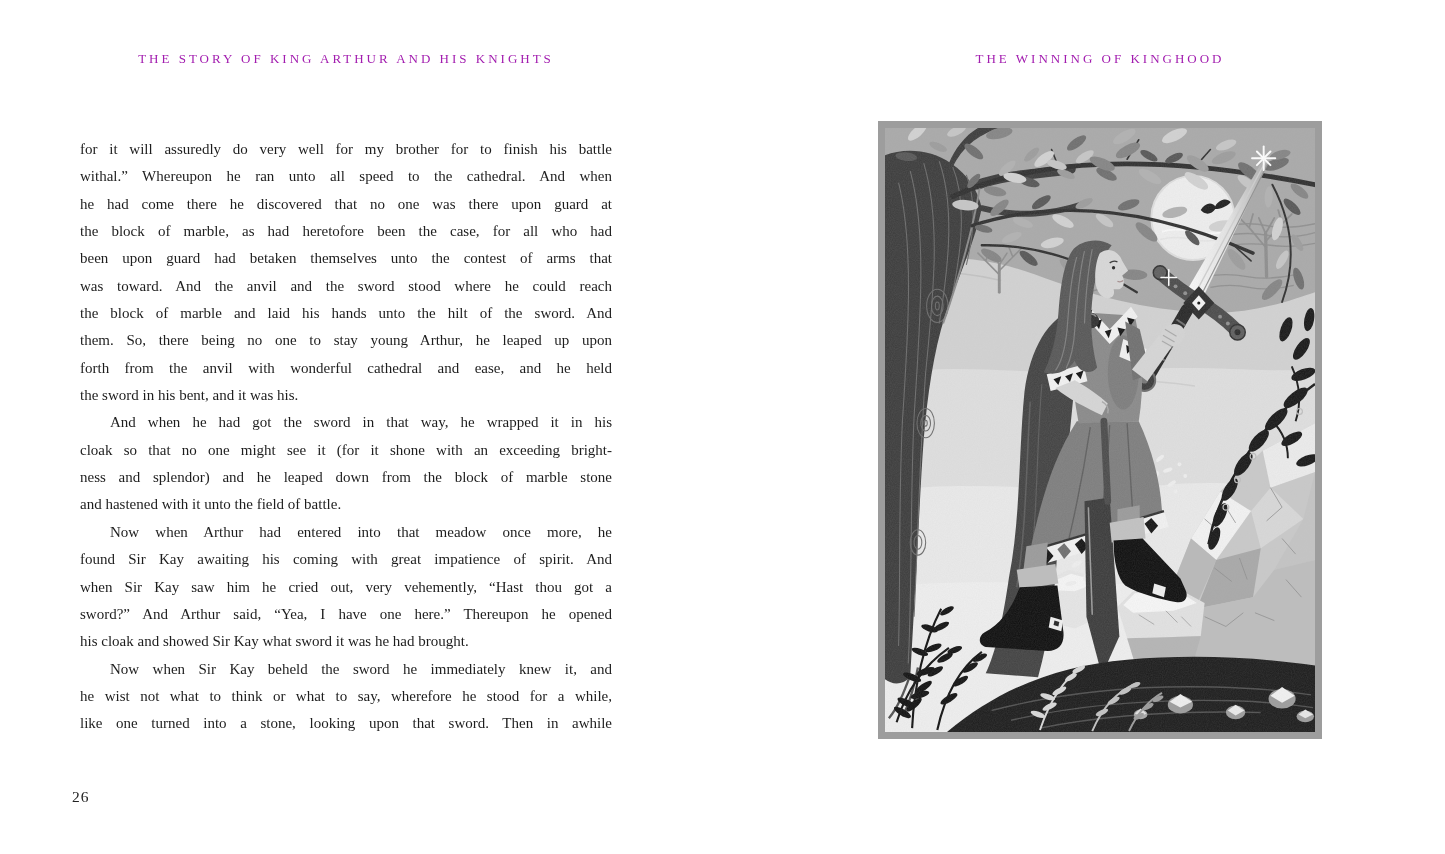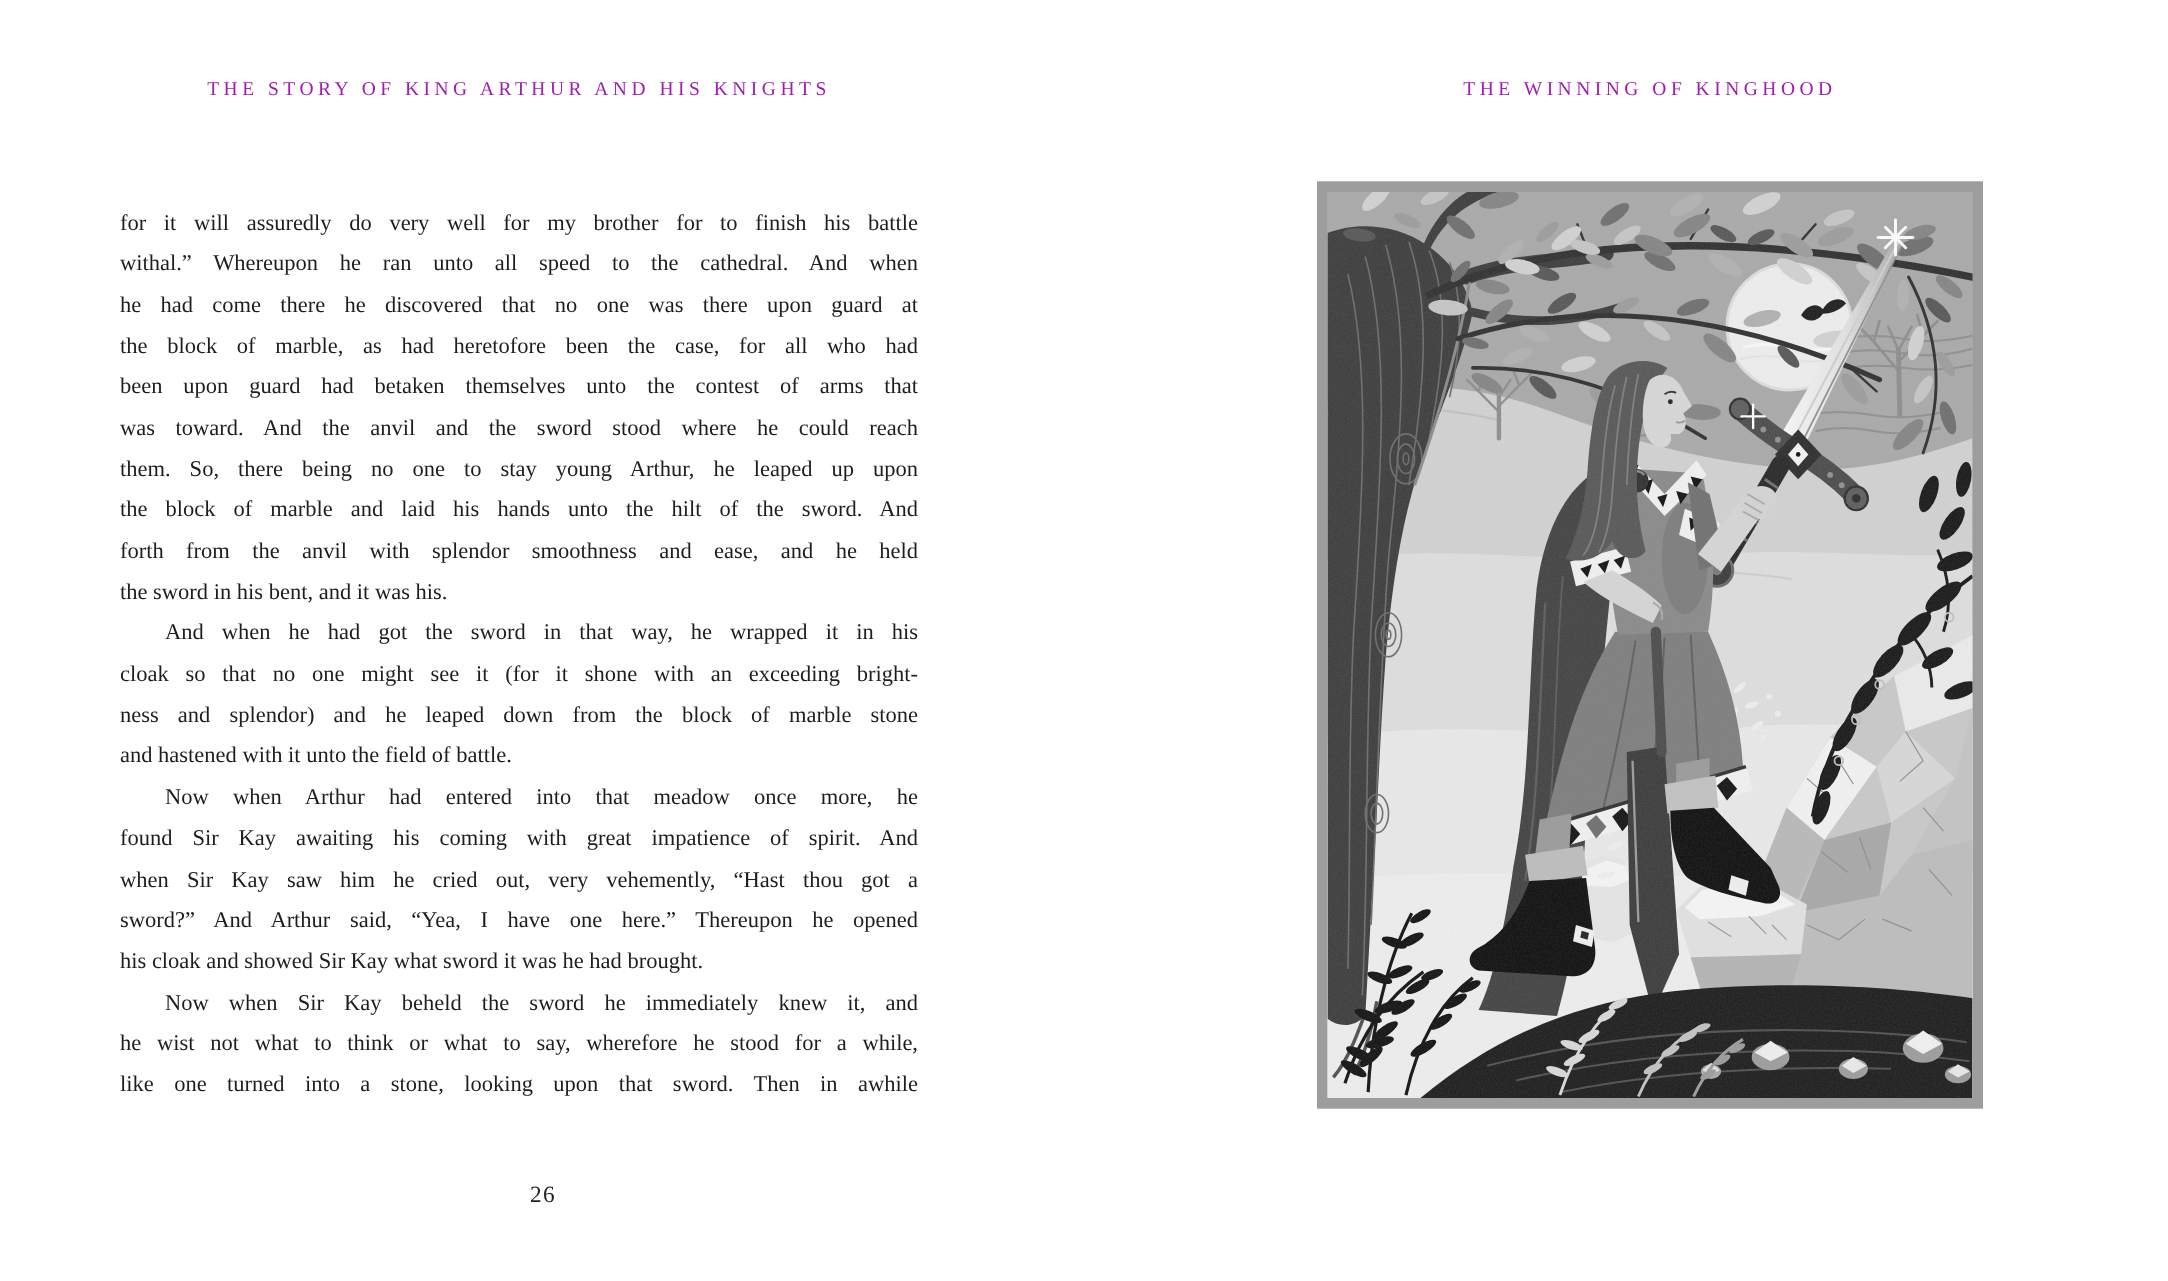--- a/index.html
+++ b/index.html
@@ -20,44 +20,44 @@
     position:absolute;left:80px;top:120px;width:532px;
     font-size:15px;line-height:27.35px;color:#1d1d1d;margin-top:16px;
   }
   .bodytext .line{
     text-align:justify;text-align-last:justify;
     height:27.35px;overflow:hidden;white-space:nowrap;
   }
   .bodytext .line.lastline{text-align-last:left;}
   .bodytext .line.indent{text-indent:30px;}
   .page-number{
-    position:absolute;left:96px;top:788px;width:532px;
-    text-align:center;font-size:15.5px;letter-spacing:1px;color:#222;
+    position:absolute;left:72px;top:788px;width:532px;
+    font-size:15.5px;letter-spacing:1px;color:#222;
   }
   .illustration-frame{
     position:absolute;left:878px;top:121px;width:444px;height:618px;
     border:7px solid #9d9d9d;box-sizing:border-box;background:#b0b0b0;
   }
   .illustration-frame svg{display:block;width:100%;height:100%;}
 </style>
 </head>
 <body>
 
 <div class="running-header header-left">THE STORY OF KING ARTHUR AND HIS KNIGHTS</div>
 
 <div class="bodytext">
     <div class="line">for it will assuredly do very well for my brother for to finish his battle</div>
     <div class="line">withal.” Whereupon he ran unto all speed to the cathedral. And when</div>
     <div class="line">he had come there he discovered that no one was there upon guard at</div>
     <div class="line">the block of marble, as had heretofore been the case, for all who had</div>
     <div class="line">been upon guard had betaken themselves unto the contest of arms that</div>
     <div class="line">was toward. And the anvil and the sword stood where he could reach</div>
+    <div class="line">the block of marble and laid his hands unto the hilt of the sword. And</div>
     <div class="line">them. So, there being no one to stay young Arthur, he leaped up upon</div>
-    <div class="line">the block of marble and laid his hands unto the hilt of the sword. And</div>
-    <div class="line">forth from the anvil with splendor smoothness and ease, and he held</div>
+    <div class="line">forth from the anvil with wonderful cathedral and ease, and he held</div>
     <div class="line lastline">the sword in his bent, and it was his.</div>
     <div class="line indent">And when he had got the sword in that way, he wrapped it in his</div>
     <div class="line">cloak so that no one might see it (for it shone with an exceeding bright-</div>
     <div class="line">ness and splendor) and he leaped down from the block of marble stone</div>
     <div class="line lastline">and hastened with it unto the field of battle.</div>
     <div class="line indent">Now when Arthur had entered into that meadow once more, he</div>
     <div class="line">found Sir Kay awaiting his coming with great impatience of spirit. And</div>
     <div class="line">when Sir Kay saw him he cried out, very vehemently, “Hast thou got a</div>
     <div class="line">sword?” And Arthur said, “Yea, I have one here.” Thereupon he opened</div>
     <div class="line lastline">his cloak and showed Sir Kay what sword it was he had brought.</div>

